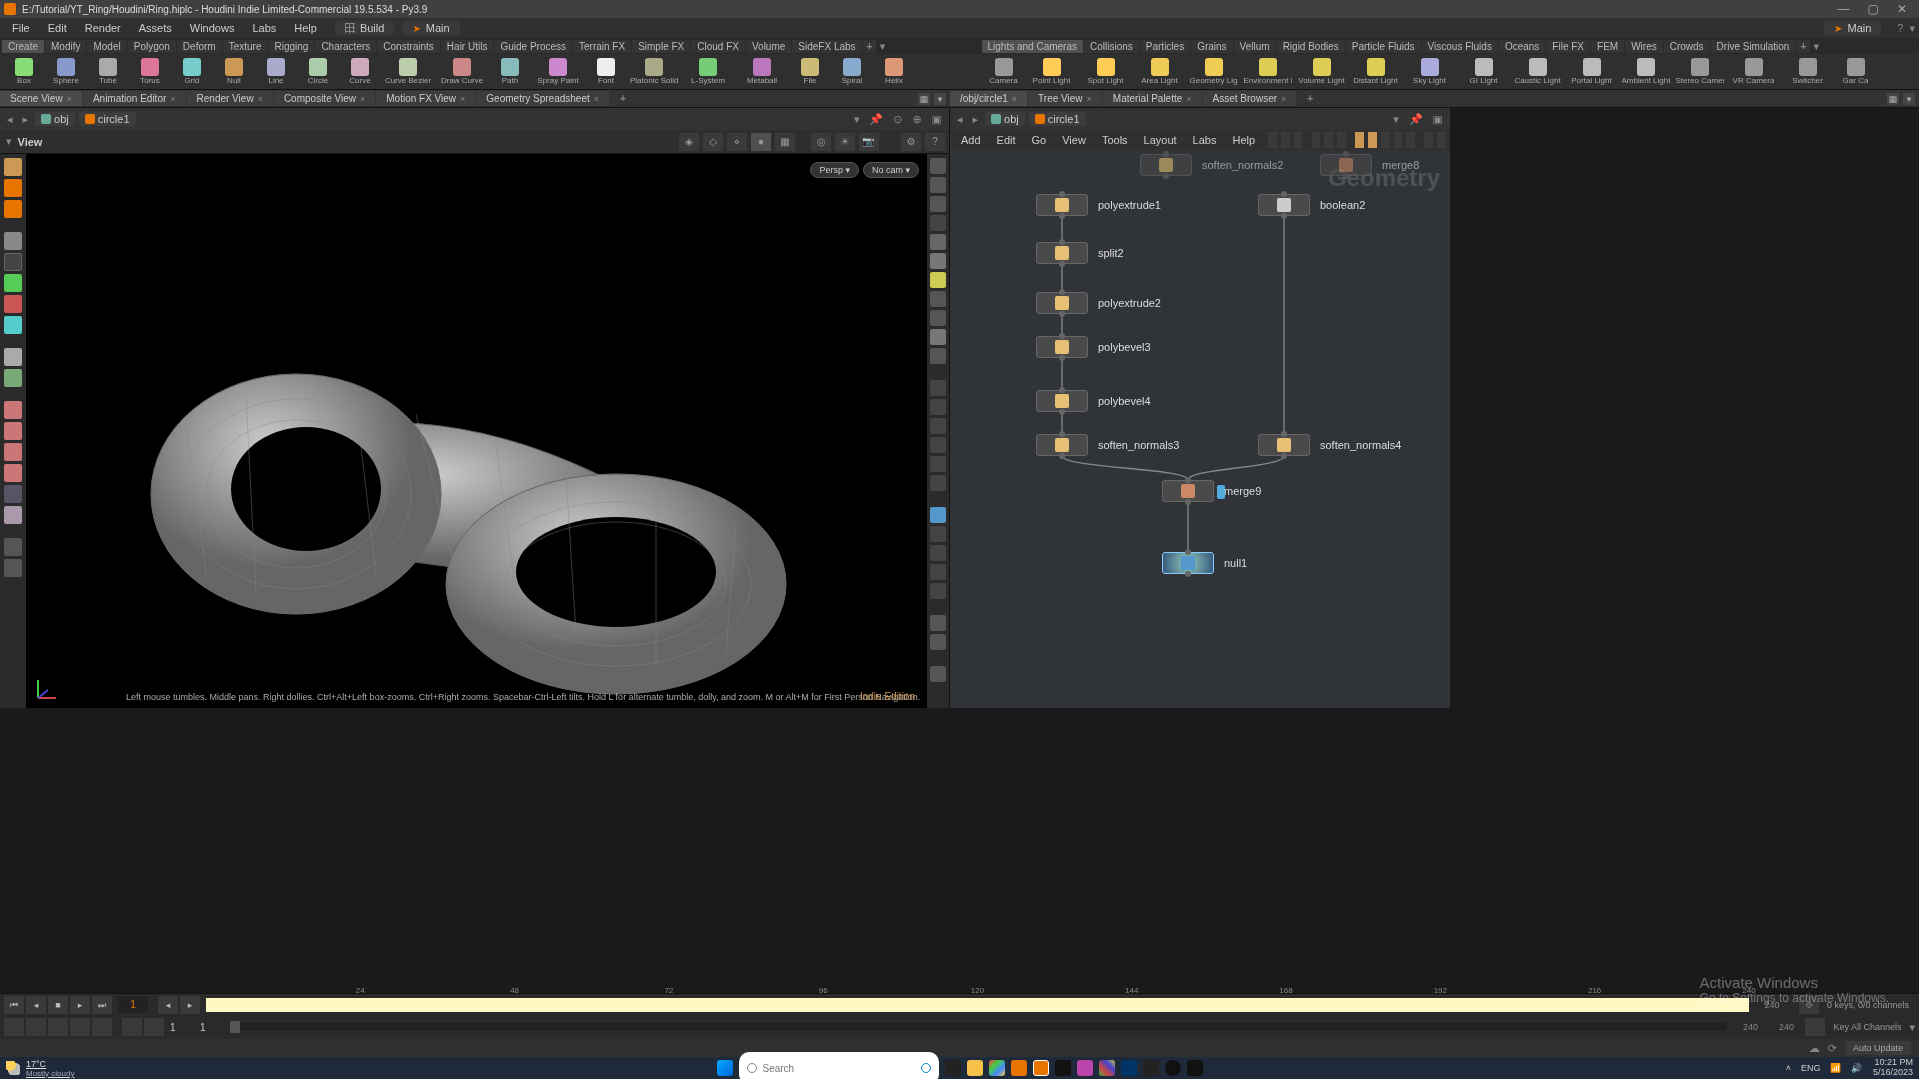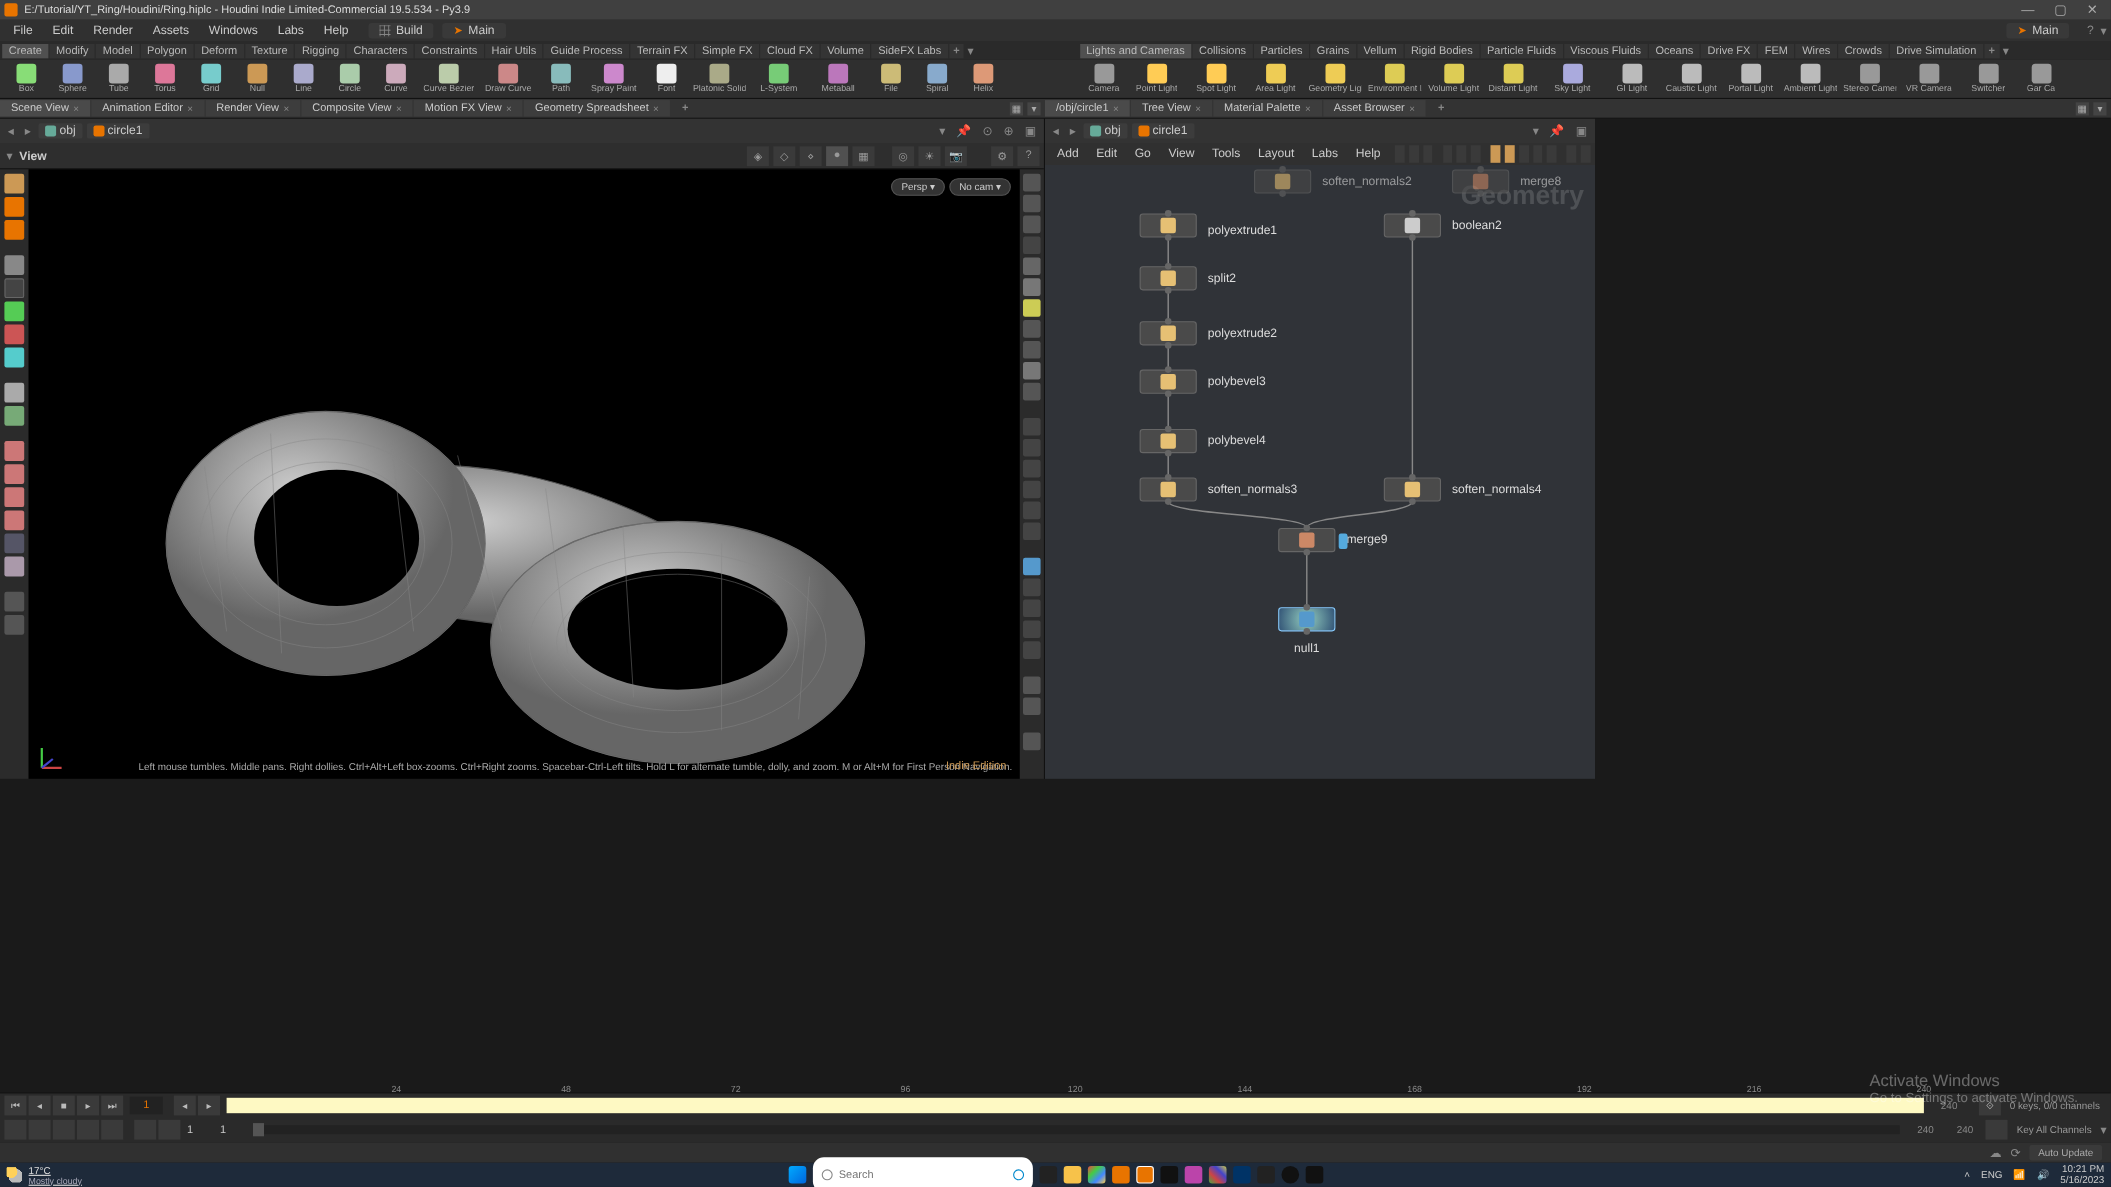--- a/index.html
+++ b/index.html
@@ -194,21 +194,21 @@
   <div class="shelf-pane right" id="shelf-right">
       <div class="shelf-tab active">Lights and Cameras</div>
       <div class="shelf-tab">Collisions</div>
       <div class="shelf-tab">Particles</div>
       <div class="shelf-tab">Grains</div>
       <div class="shelf-tab">Vellum</div>
       <div class="shelf-tab">Rigid Bodies</div>
       <div class="shelf-tab">Particle Fluids</div>
       <div class="shelf-tab">Viscous Fluids</div>
       <div class="shelf-tab">Oceans</div>
-      <div class="shelf-tab">Drive FX</div>
+      <div class="shelf-tab">File FX</div>
       <div class="shelf-tab">FEM</div>
       <div class="shelf-tab">Wires</div>
       <div class="shelf-tab">Crowds</div>
       <div class="shelf-tab">Drive Simulation</div>
       <div class="shelf-tab plus">+</div>
       <div class="shelf-dd">▾</div>
     </div>
 </div>
 
 <div class="tool-shelf">
@@ -621,21 +621,21 @@
           <div class="nl">soften_normals2</div>
         </div>
         <div class="node" style="left: 370px; top: 4px; opacity: 0.6;">
           <div class="body">
             <div class="nicon" style="background: rgb(204, 136, 102);"></div>
             <div class="port top"></div>
             <div class="port bot"></div>
           </div>
           <div class="nl">merge8</div>
         </div>
-        <div class="node" style="left: 86px; top: 44px; align-items: flex-end;">
+        <div class="node" style="left: 86px; top: 44px;">
           <div class="body">
             <div class="nicon" style="background: rgb(230, 192, 116);"></div>
             <div class="port top"></div>
             <div class="port bot"></div>
           </div>
           <div class="nl">polyextrude1</div>
         </div>
         <div class="node" style="left: 308px; top: 44px;">
           <div class="body">
             <div class="nicon" style="background: rgb(204, 204, 204);"></div>
@@ -693,21 +693,21 @@
           <div class="nl">soften_normals4</div>
         </div>
         <div class="node render" style="left: 212px; top: 330px;">
           <div class="body">
             <div class="nicon" style="background: rgb(204, 136, 102);"></div>
             <div class="port top"></div>
             <div class="port bot"></div>
           </div>
           <div class="nl">merge9</div>
         </div>
-        <div class="node out" style="left: 212px; top: 402px; flex-direction: column;">
+        <div class="node out" style="left: 212px; top: 402px;">
           <div class="body">
             <div class="nicon" style="background: rgb(85, 153, 204);"></div>
             <div class="port top"></div>
             <div class="port bot"></div>
           </div>
           <div class="nl">null1</div>
         </div>
       </div>
   </div>
 </div>

